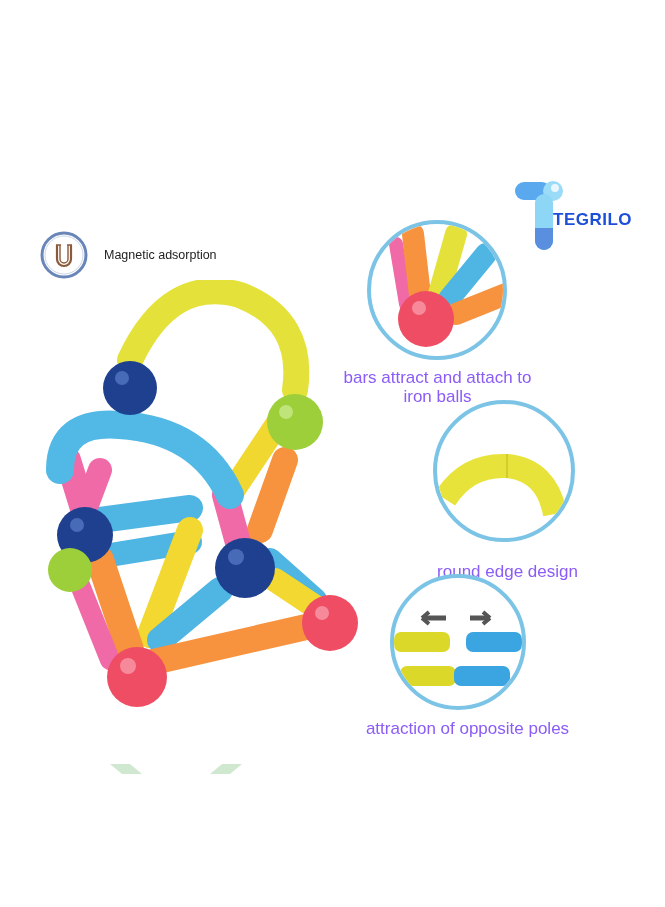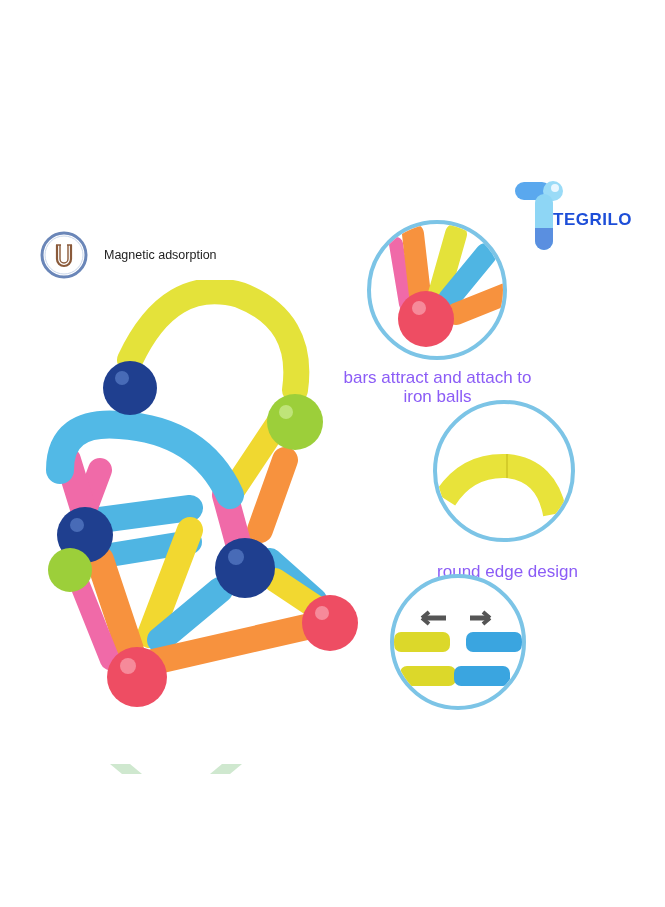--- a/index.html
+++ b/index.html
@@ -113,18 +113,19 @@
     <path d="M30 40 L52 40" stroke="#555" stroke-width="5"></path>
     <path d="M76 40 L96 40" stroke="#555" stroke-width="5"></path>
     <path d="M96 40 L89 34 M96 40 L89 46" stroke="#555" stroke-width="4" fill="none"></path>
     <rect x="0" y="54" width="56" height="20" rx="7" fill="#dcd82a"></rect>
     <rect x="72" y="54" width="56" height="20" rx="7" fill="#3aa5e0"></rect>
     <rect x="6" y="88" width="56" height="20" rx="7" fill="#dcd82a"></rect>
     <rect x="60" y="88" width="56" height="20" rx="7" fill="#3aa5e0"></rect>
   </svg>
 </div>
 <div class="abs caption" style="left:335px; top:719px; width:265px;">
+  <div>attraction of opposite poles</div>
 </div>
 
 <svg class="abs" style="left:100px; top:760px;" width="150" height="20" viewBox="0 0 150 20">
   <path d="M10 4 L30 4 L42 14 L22 14 Z" fill="#cfe8cf"></path>
   <path d="M110 14 L130 14 L142 4 L122 4 Z" fill="#cfe8cf"></path>
 </svg>
 
 </body></html>

